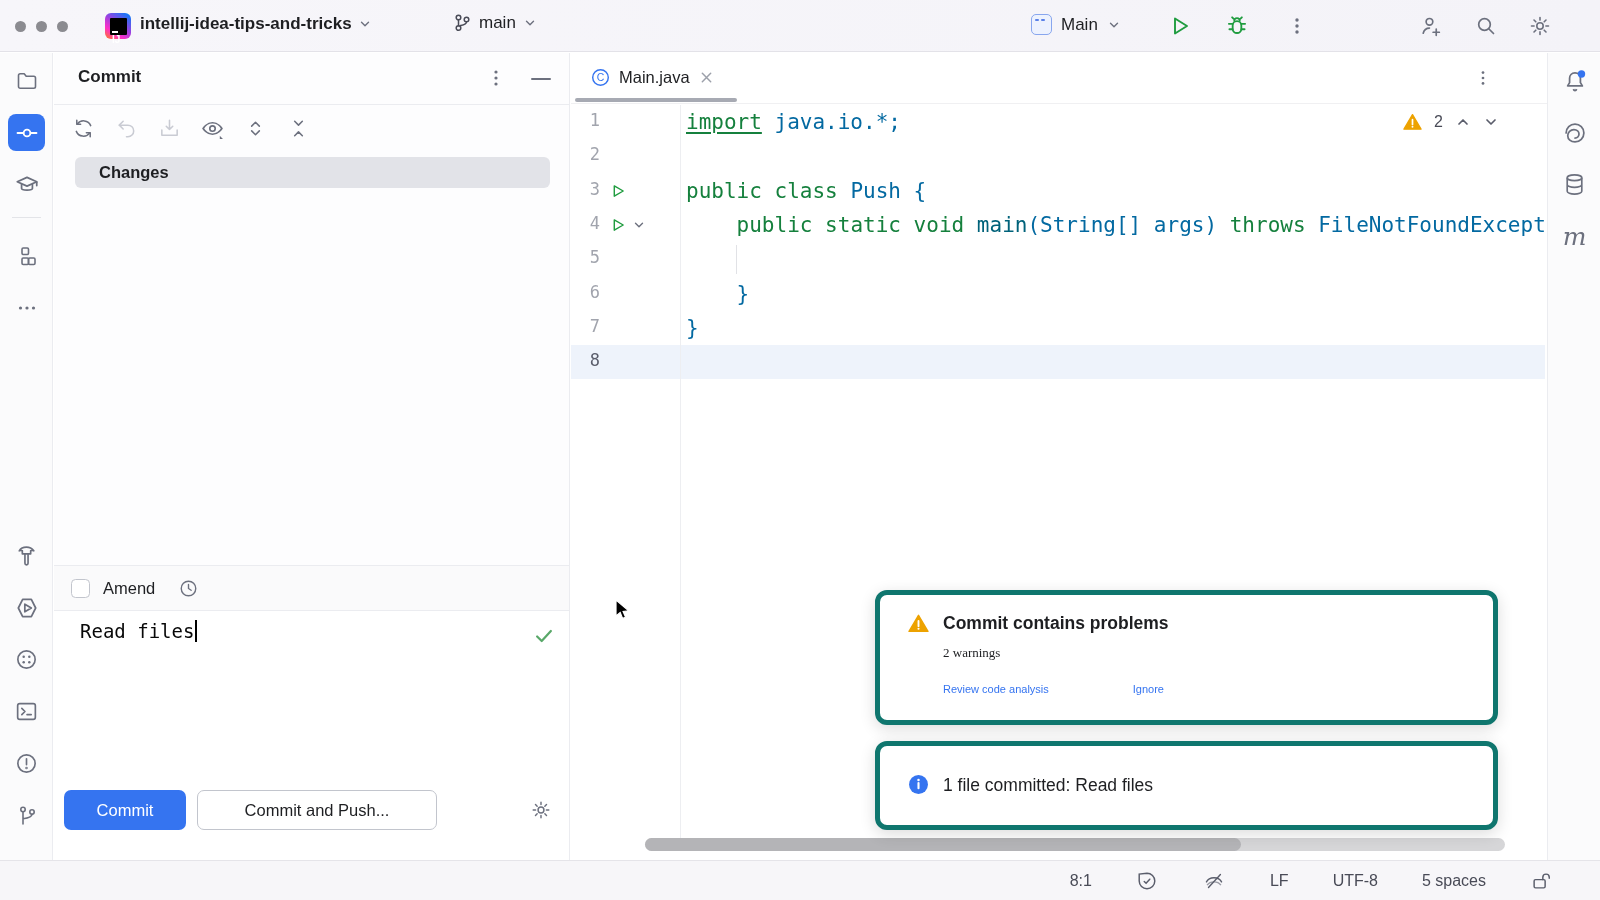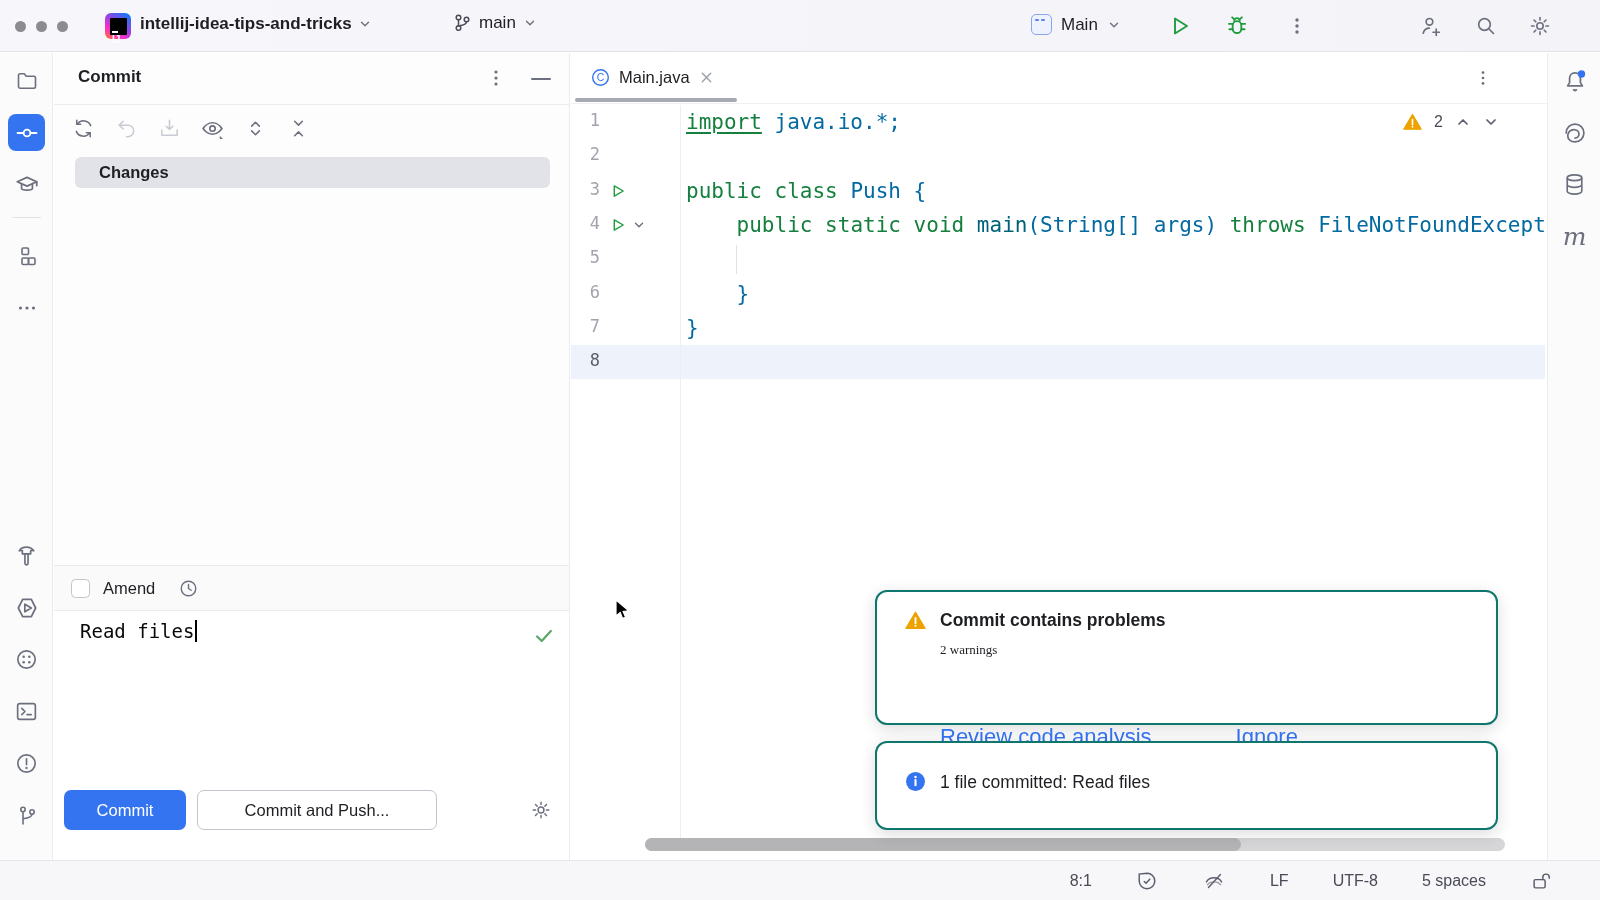--- a/index.html
+++ b/index.html
@@ -74,28 +74,28 @@
   .iguide { position:absolute; left:165px; top:3px; height:29px; width:1px; background:#e1e2e6; }
   .cline { position:absolute; left:115px; top:3px; font-family:"DejaVu Sans Mono",monospace; font-size:21px; line-height:28px; }
   .kw { color:#15803d; } .pl { color:#0369a1; } .fn { color:#00627A; } .gy { color:#8C8C8C; }
   .u { text-decoration:underline; text-underline-offset:3px; }
   .gutter-sep { position:absolute; left:109px; top:52px; bottom:14px; width:1px; background:#edeef1; }
 
   .hscroll-track { position:absolute; left:74px; bottom:9px; width:860px; height:13px; background:#d6d6d8; border-radius:7px; }
   .hscroll-thumb { position:absolute; left:74px; bottom:9px; width:596px; height:13px; background:#b4b4b7; border-radius:7px; }
 
   
-  .notif { position:absolute; background:#fff; border:2px solid #0f766e; border-radius:12px;
+  .notif { position:absolute; background:#fff; border:5px solid #0f766e; border-radius:12px;
     box-shadow:0 4px 16px rgba(0,0,0,.14); }
   #notif1 { left:875px; top:590px; width:623px; height:135px; }
   #notif2 { left:875px; top:741px; width:623px; height:89px; }
   .notif-title { position:absolute; left:63px; top:18px; font-weight:700; font-size:17.5px; }
   .notif-body { position:absolute; left:63px; top:50px; font-size:13px;font-family:Liberation Serif, serif; }
   .notif-links { position:absolute; left:63px; top:88px; display:flex; gap:84px; }
-  .notif-link { font-size:22px; color:#3574F0;margin-top:44px; }
+  .notif-link { font-size:11px; color:#3574F0; }
   .notif2-text { position:absolute; left:63px; top:29px; font-size:17.5px; }
 
   
   #statusbar { position:absolute; left:0; bottom:0; width:1600px; height:40px; background:#f7f6f9; border-top:1px solid #e5e4e9;
     display:flex; align-items:center; color:#494b57; }
   .sb-msg { margin-left:24px; font-size:16px; }
   .sb-right { position:absolute; right:48px; top:0; height:40px; display:flex; align-items:center; gap:44px; font-size:16px; }
 
   .cursor-arrow { position:absolute; left:612px; top:598px; }
 </style>

